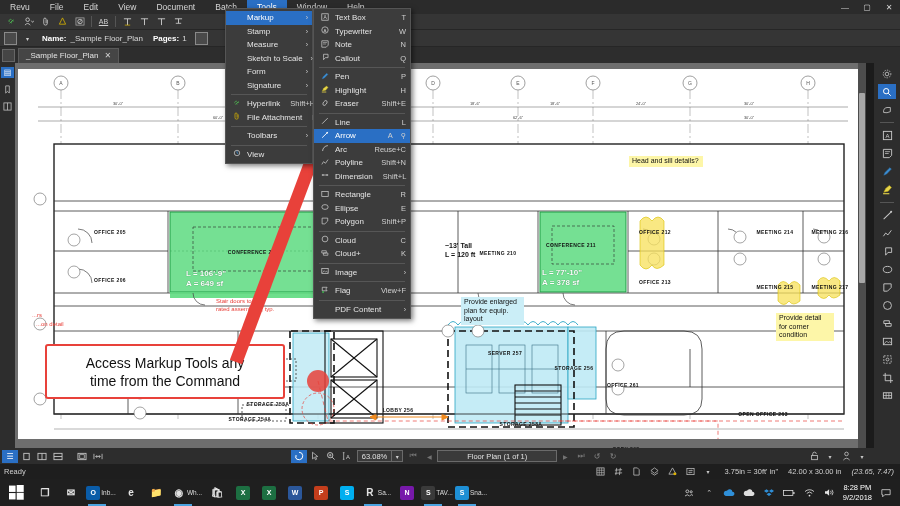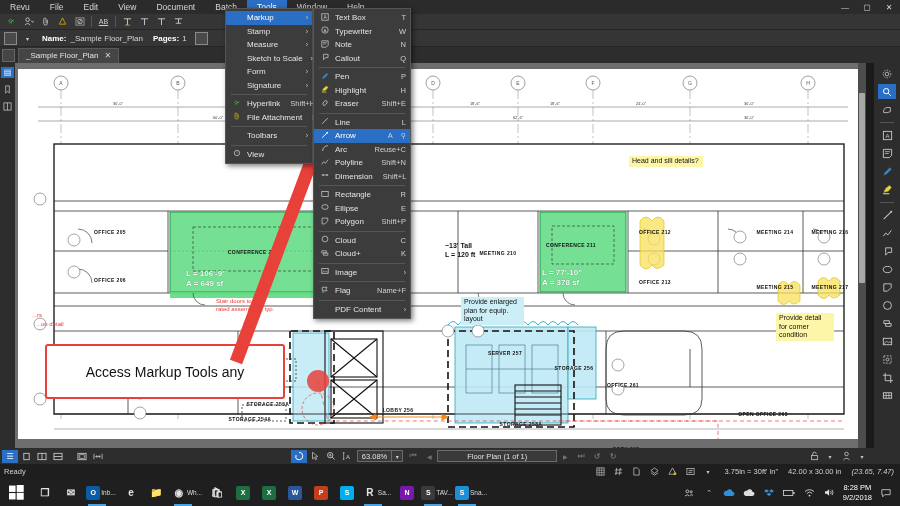--- a/index.html
+++ b/index.html
@@ -528,20 +528,21 @@
             <div>...on detail</div>
           </div>
           <div class="redtext" style="left: 14px; top: 243px;">
             <div>...rs</div>
           </div>
         </div>
 
       <div class="co-big">
         <div>
           <div>Access Markup Tools any</div>
+          <div>time from the Command</div>
         </div>
       </div>
 
       <svg class="arrowbig" viewBox="0 0 160 290">
         <path d="M38 283 L138 16" stroke="#e8413a" stroke-width="13" stroke-linecap="butt"></path>
         <path d="M150 0 L120 28 L146 36 Z" fill="#e8413a"></path>
       </svg>
     </div>
 
     <div class="scroll-v">
@@ -861,21 +862,21 @@
         <span class="lbl">Image</span>
         <span class="arr">›</span>
       </div>
       <div class="div"></div>
       <div class="row">
         <span class="ico"><svg width="8" height="8" viewBox="0 0 10 10">
             <path d="M1.6 1.6 h6 l-1.6 2.2 1.6 2.2 h-6 z" stroke="#cfcfcf" fill="none" stroke-width=".9"></path>
             <circle cx="2.6" cy="7.6" r="1.4" fill="#3ea24c"></circle>
           </svg></span>
         <span class="lbl">Flag</span>
-        <span class="sc">Name+F</span>
+        <span class="sc">View+F</span>
       </div>
       <div class="div"></div>
       <div class="row">
         <span class="ico"></span>
         <span class="lbl">PDF Content</span>
         <span class="arr">›</span>
       </div>
     </div>
 
   <div class="bottombar">

